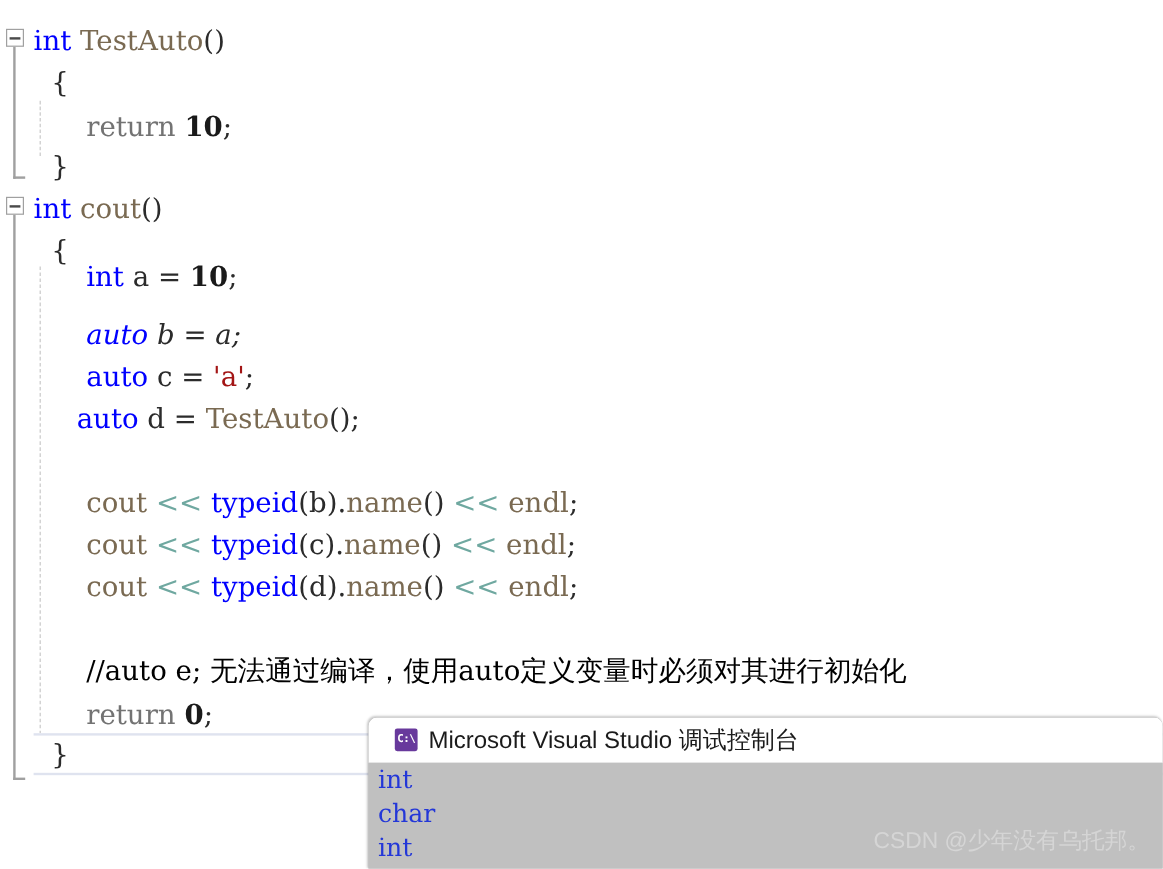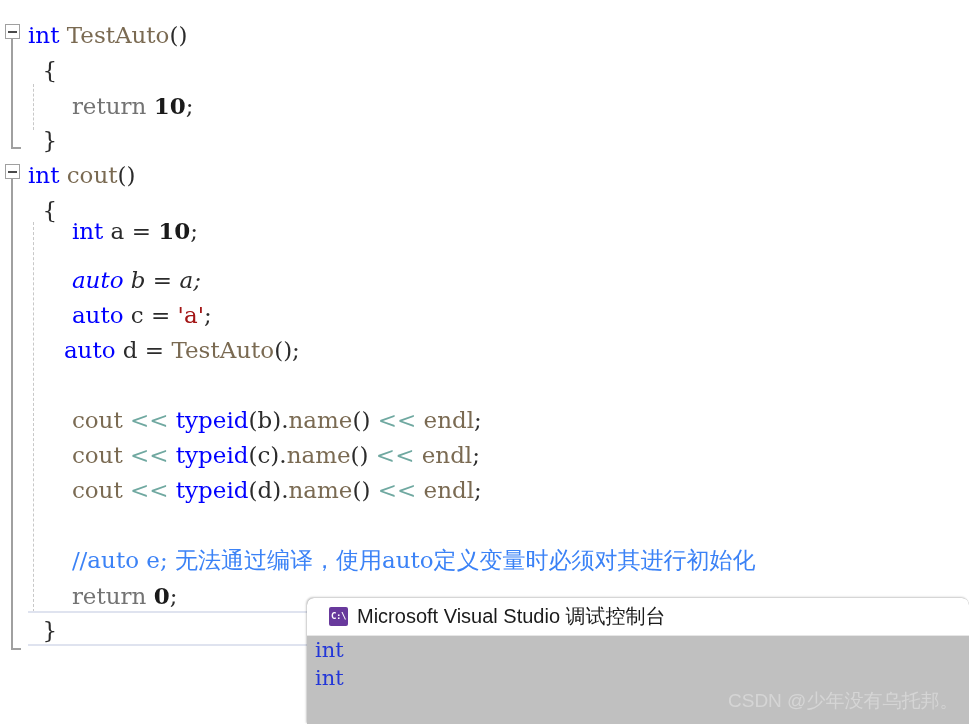--- a/index.html
+++ b/index.html
@@ -78,21 +78,21 @@
     color: #2b2b2b;
   }
 
   .k-type     { color: #0000ff; }  
   .k-ret      { color: #737373; }  
   .ident      { color: #7a6a52; }
   .num        { color: #1a1a1a; font-weight: bold; }
   .punc       { color: #2b2b2b; }
   .op-shift   { color: #6fa8a0; }  
   .str        { color: #a31515; }  
-  .comment    { color: #3b82f6; }
+  .comment    { color: #000000; }
   .brace      { color: #2b2b2b; }
 
   
   .current-line {
     position: absolute;
     left: 28px;
     width: 941px;
     height: 35px;
     background: #ffffff;
     border-top: 2px solid #dfe3ef;
@@ -227,17 +227,18 @@
 
 <div id="console">
   <div id="console-titlebar">
     <div id="console-icon">
       <span>C:\</span>
     </div>
     <div id="console-title-text">Microsoft Visual Studio 调试控制台</div>
   </div>
   <div id="console-body">
       <div class="console-line">int</div>
+      <div class="console-line">char</div>
       <div class="console-line">int</div>
     </div>
 </div>
 
 <div id="watermark">CSDN @少年没有乌托邦。</div>
 
 </body></html>

